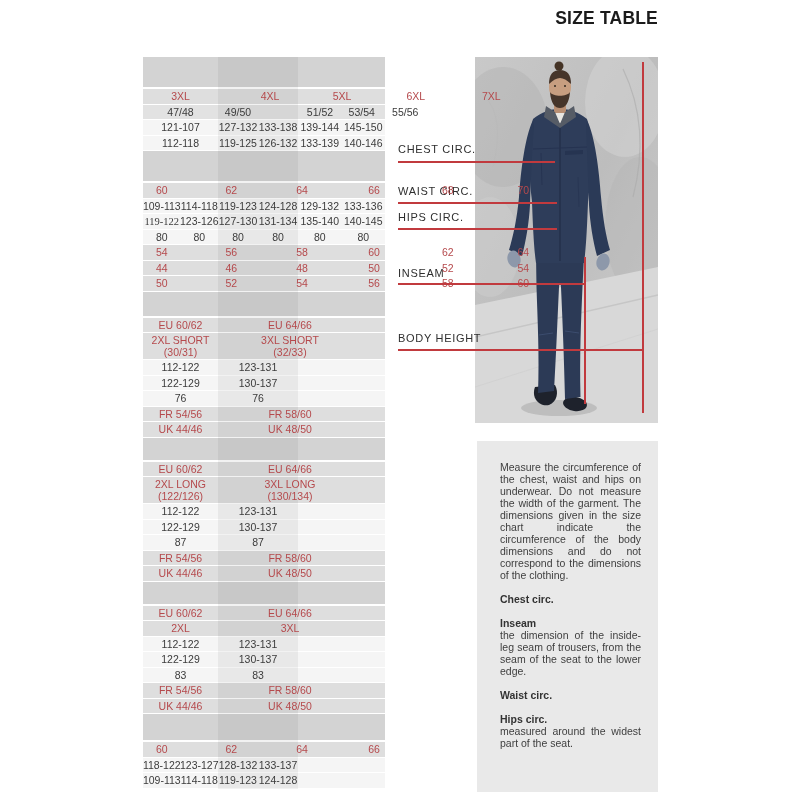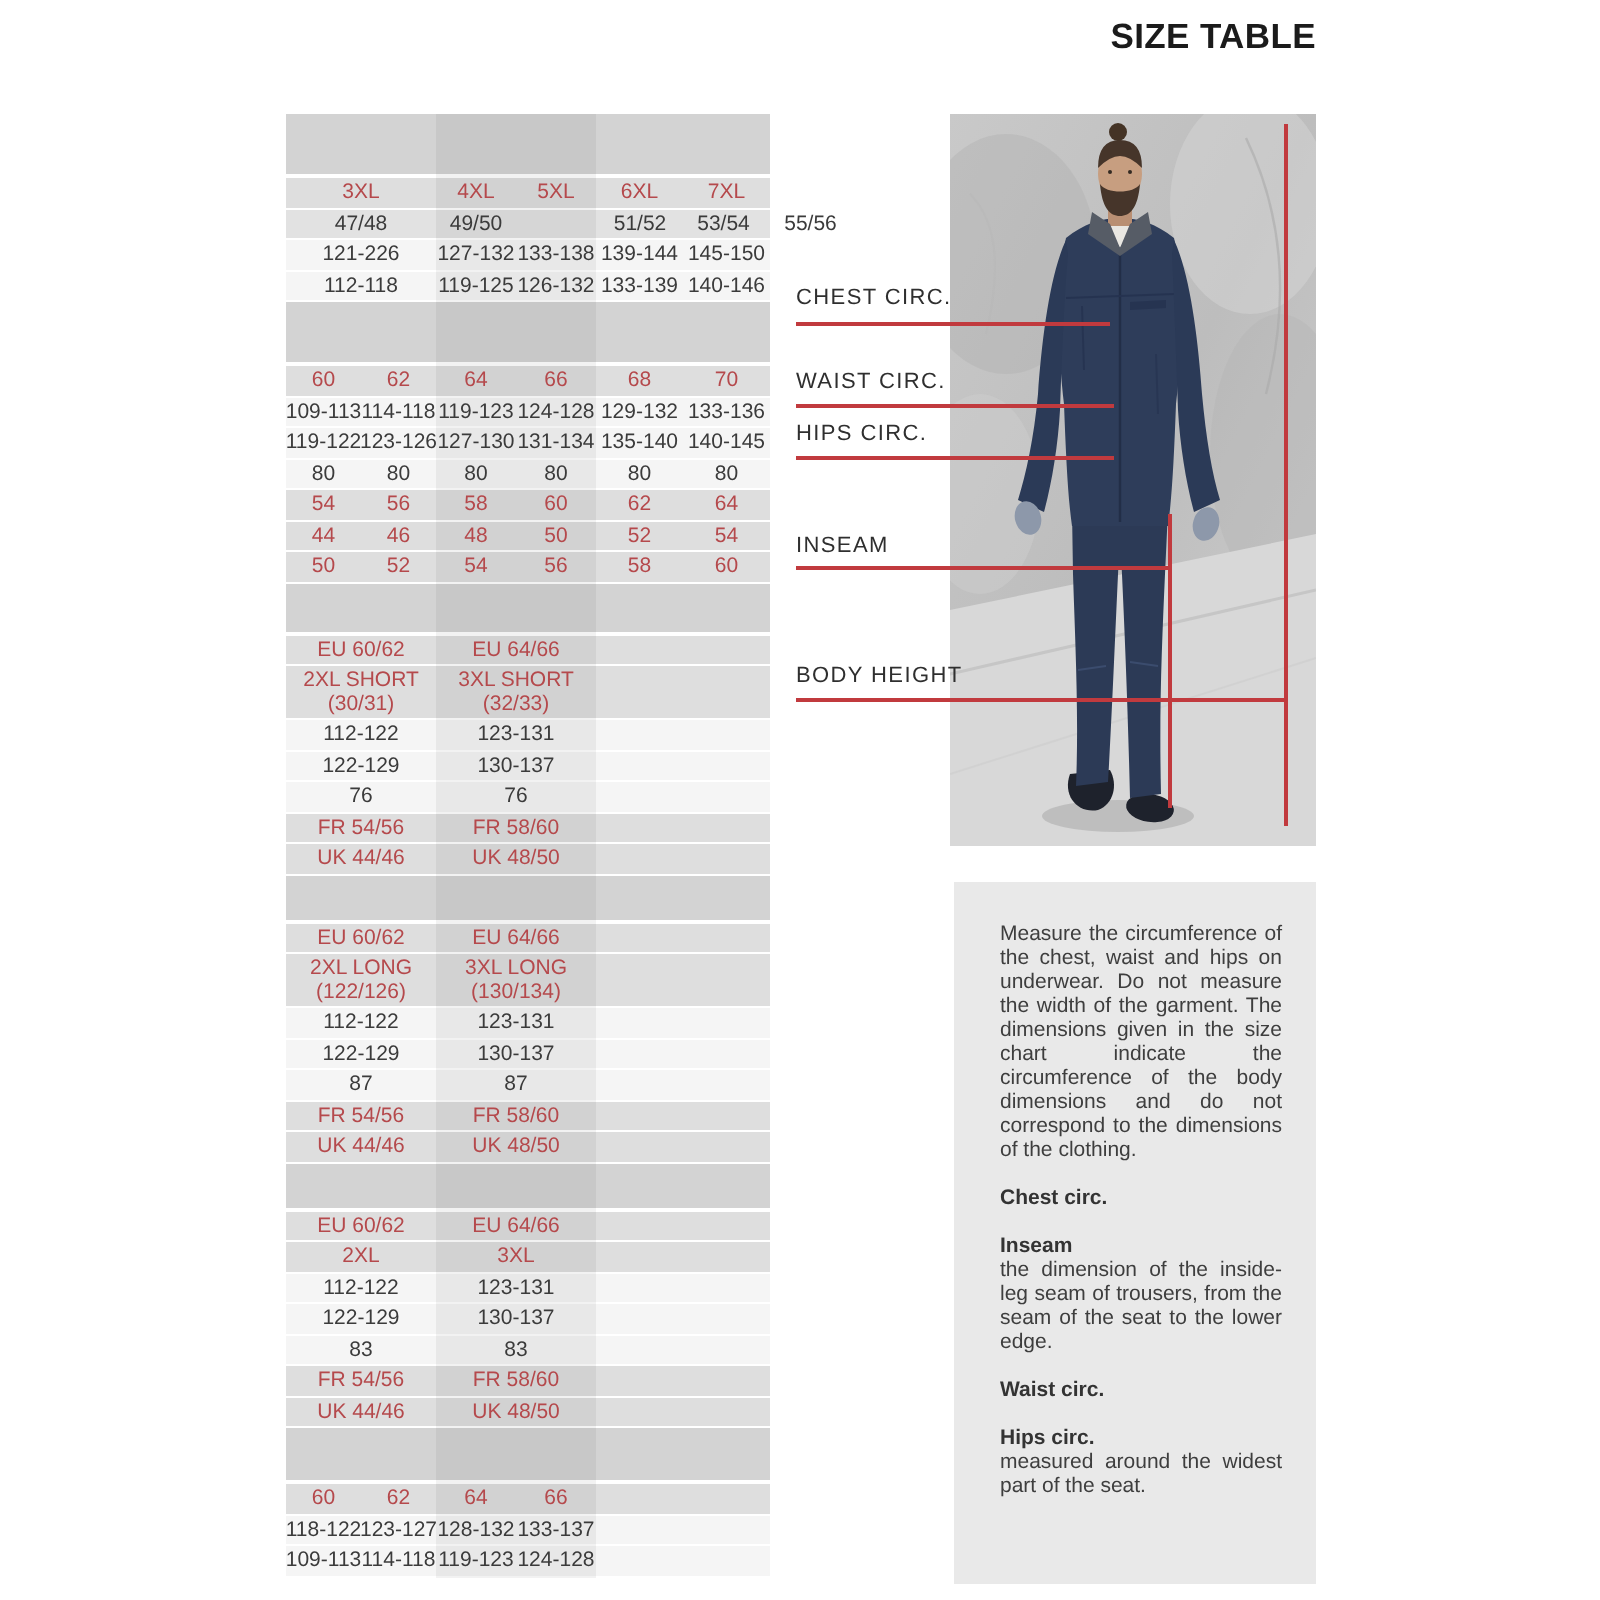--- a/index.html
+++ b/index.html
@@ -11,21 +11,21 @@
               color:#1b1b1b;letter-spacing:0.2px;}
 
   
   .size-table{position:absolute;left:143px;top:57px;width:242px;}
   .band-ov{position:absolute;left:75px;top:0;width:80px;height:100%;
            background:rgba(0,0,0,0.05);z-index:1;pointer-events:none;}
   .spacer{background:#d3d3d3;margin-bottom:2px;}
   .sp0{height:30px}.sp1{height:30px}.sp2{height:24px}.sp3{height:22px}.sp4{height:22px}.sp5{height:26px}
   .trow{display:flex;height:14.5px;margin-bottom:1px;align-items:stretch;}
   .trow.tall{height:26px;}
-  .r-red{background:#dedede;}
+  .r-red{background:#dedede;gap:32px;}
   .r-gray{background:#e2e2e2;}
   .r-blk{background:#f5f5f5;}
   .tcell{flex:none;display:flex;align-items:center;justify-content:center;
          font-size:10.5px;white-space:nowrap;position:relative;z-index:2;color:#3b3b3b;}
   .r-red .tcell{color:var(--red,#b5494c);}
   .tcell.two{white-space:pre-line;text-align:center;line-height:12px;}
 
   
   .photo{position:absolute;left:475px;top:57px;width:183px;height:366px;}
   .mlabel{position:absolute;left:398px;font-size:11px;letter-spacing:0.7px;color:#2f2f2f;}
@@ -64,21 +64,21 @@
         <div class="tcell" style="width: 43.5px;">7XL</div>
       </div>
       <div class="trow r-gray">
         <div class="tcell" style="width: 75px;">47/48</div>
         <div class="tcell" style="width: 40px;">49/50</div>
         <div class="tcell" style="width: 40px; margin-left: 42px;">51/52</div>
         <div class="tcell" style="width: 43.5px;">53/54</div>
         <div class="tcell" style="width: 43.5px;">55/56</div>
       </div>
       <div class="trow r-blk">
-        <div class="tcell" style="width: 75px;">121-226</div>
+        <div class="tcell" style="width: 75px;">121-107</div>
         <div class="tcell" style="width: 40px;">127-132</div>
         <div class="tcell" style="width: 40px;">133-138</div>
         <div class="tcell" style="width: 43.5px;">139-144</div>
         <div class="tcell" style="width: 43.5px;">145-150</div>
       </div>
       <div class="trow r-blk">
         <div class="tcell" style="width: 75px;">112-118</div>
         <div class="tcell" style="width: 40px;">119-125</div>
         <div class="tcell" style="width: 40px;">126-132</div>
         <div class="tcell" style="width: 43.5px;">133-139</div>
@@ -95,21 +95,21 @@
       </div>
       <div class="trow r-blk">
         <div class="tcell" style="width: 37.5px;">109-113</div>
         <div class="tcell" style="width: 37.5px;">114-118</div>
         <div class="tcell" style="width: 40px;">119-123</div>
         <div class="tcell" style="width: 40px;">124-128</div>
         <div class="tcell" style="width: 43.5px;">129-132</div>
         <div class="tcell" style="width: 43.5px;">133-136</div>
       </div>
       <div class="trow r-blk">
-        <div class="tcell" style="width: 37.5px;">119-122</div>
+        <div class="tcell" style="width: 37.5px; font-family: Liberation Serif, serif;">119-122</div>
         <div class="tcell" style="width: 37.5px;">123-126</div>
         <div class="tcell" style="width: 40px; text-align: center;">127-130</div>
         <div class="tcell" style="width: 40px;">131-134</div>
         <div class="tcell" style="width: 43.5px;">135-140</div>
         <div class="tcell" style="width: 43.5px;">140-145</div>
       </div>
       <div class="trow r-blk">
         <div class="tcell" style="width: 37.5px;">80</div>
         <div class="tcell" style="width: 37.5px;">80</div>
         <div class="tcell" style="width: 40px;">80</div>

